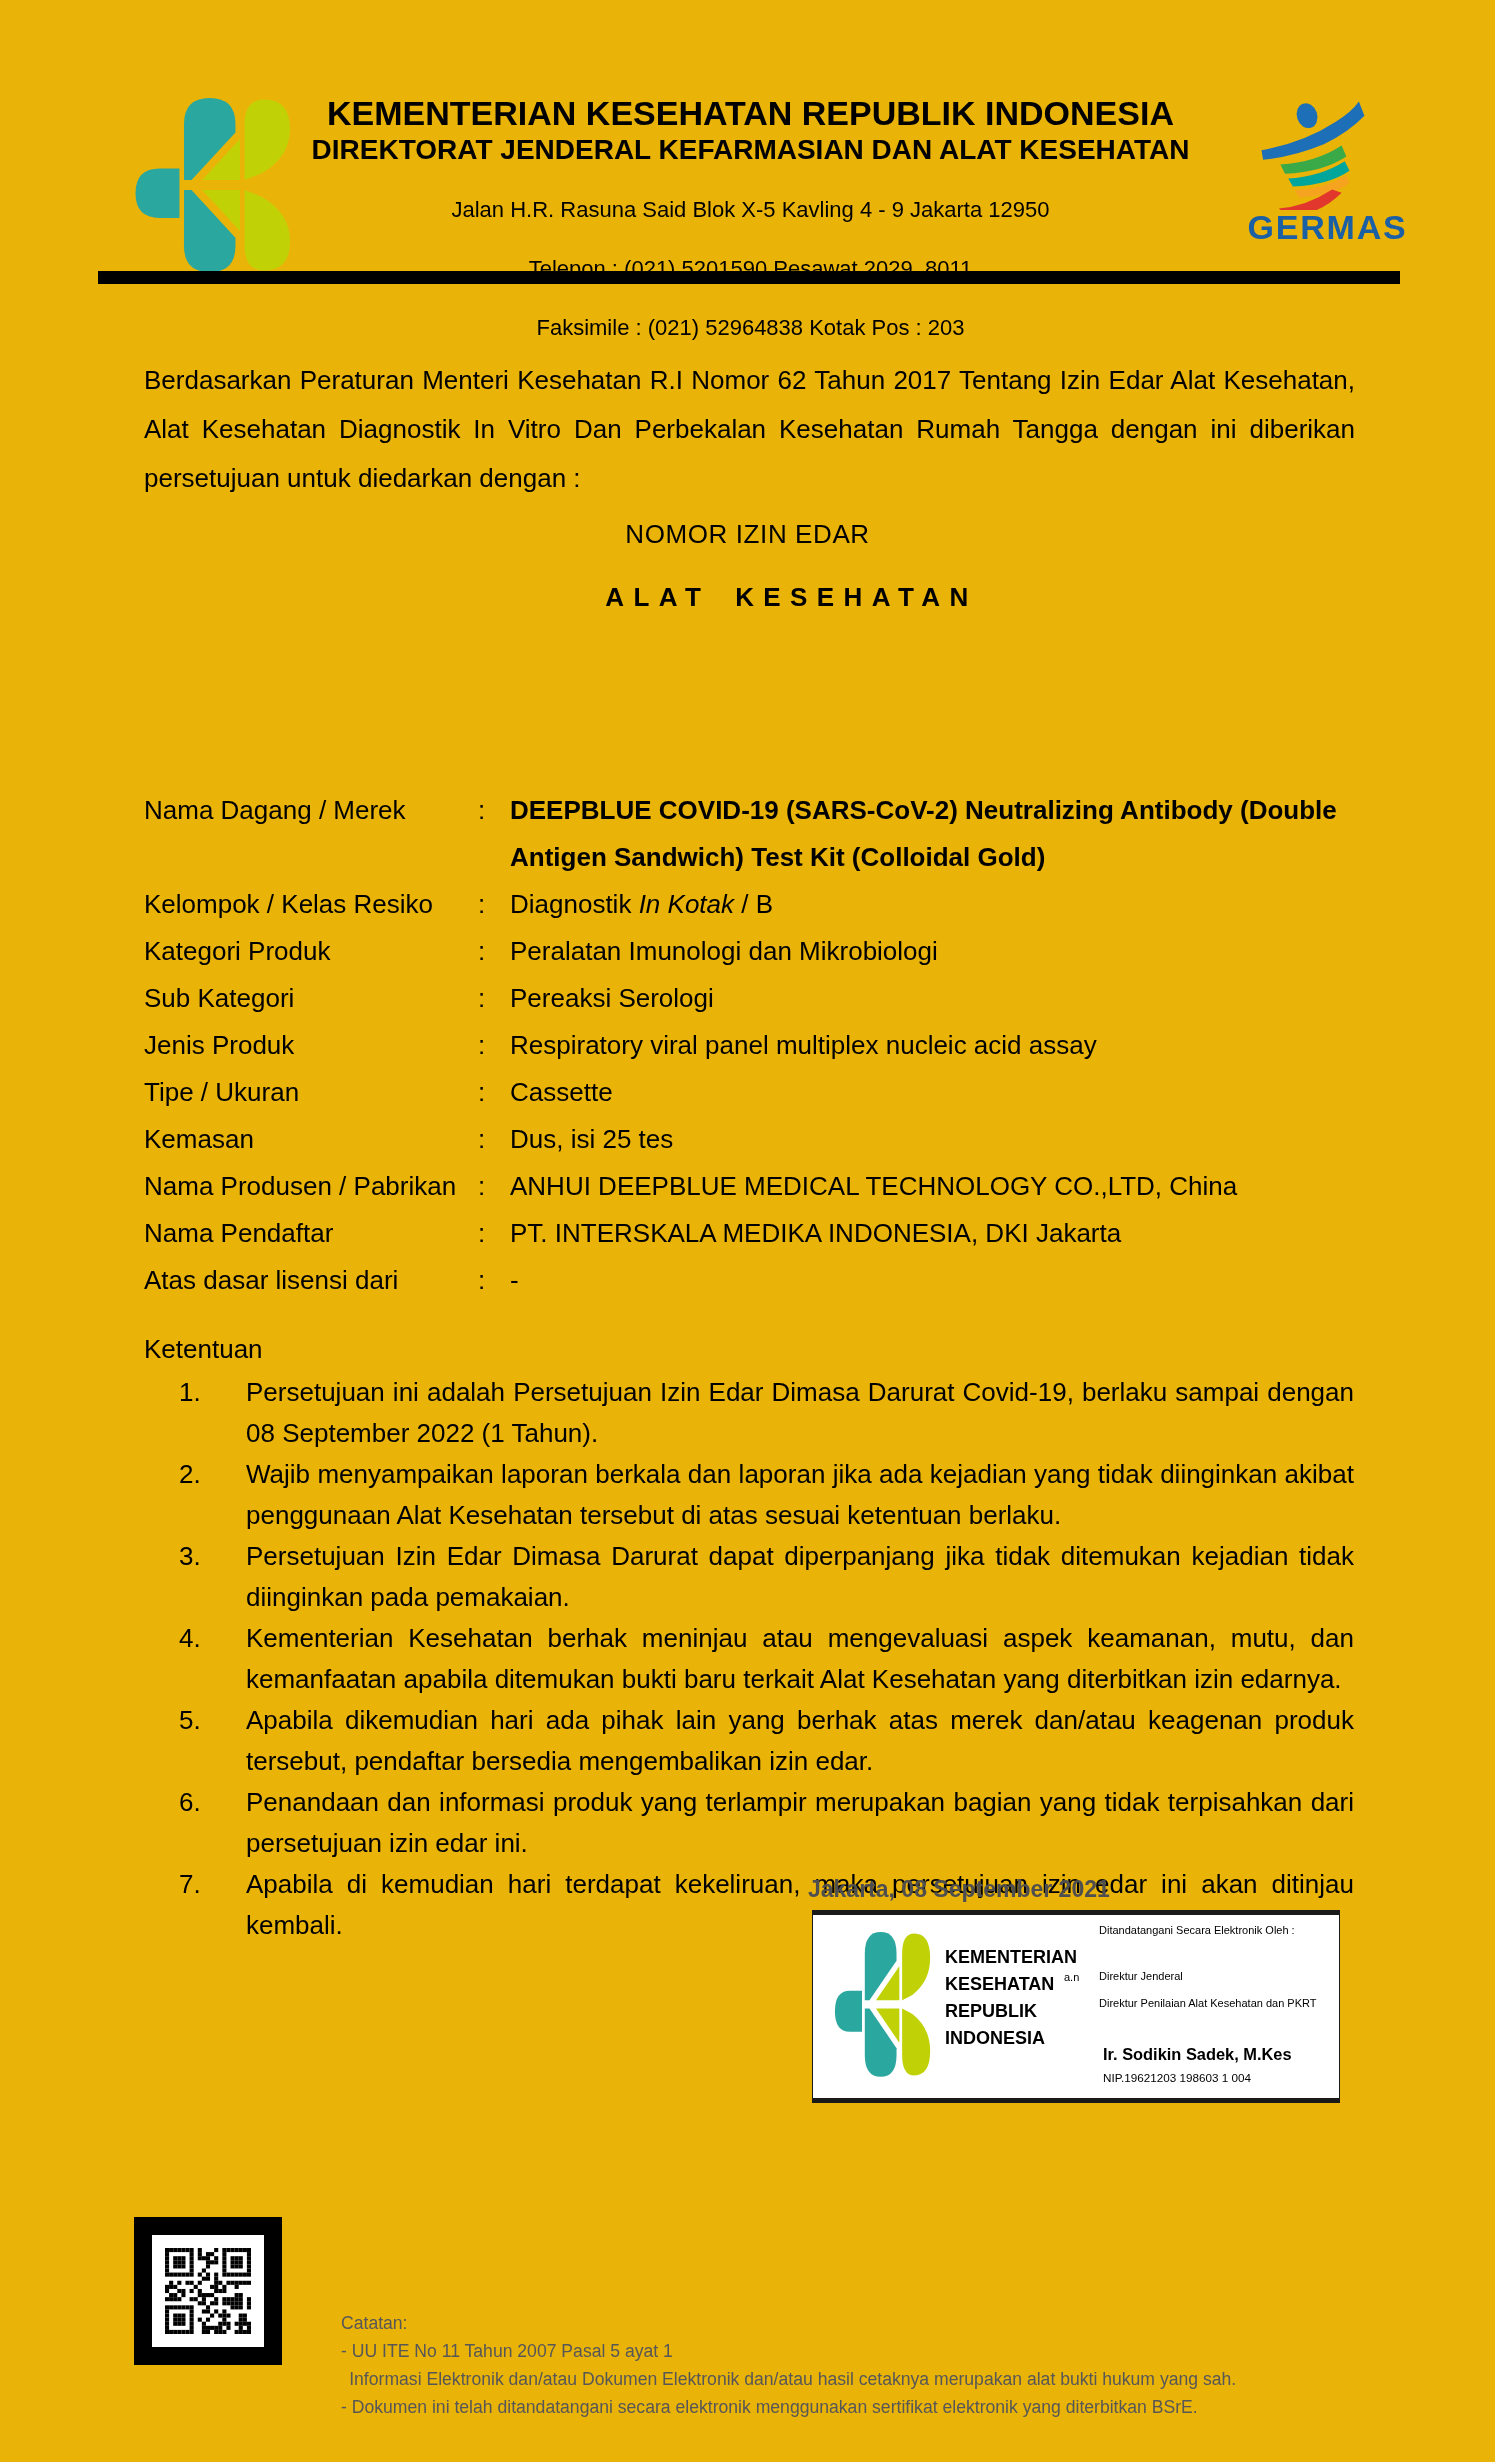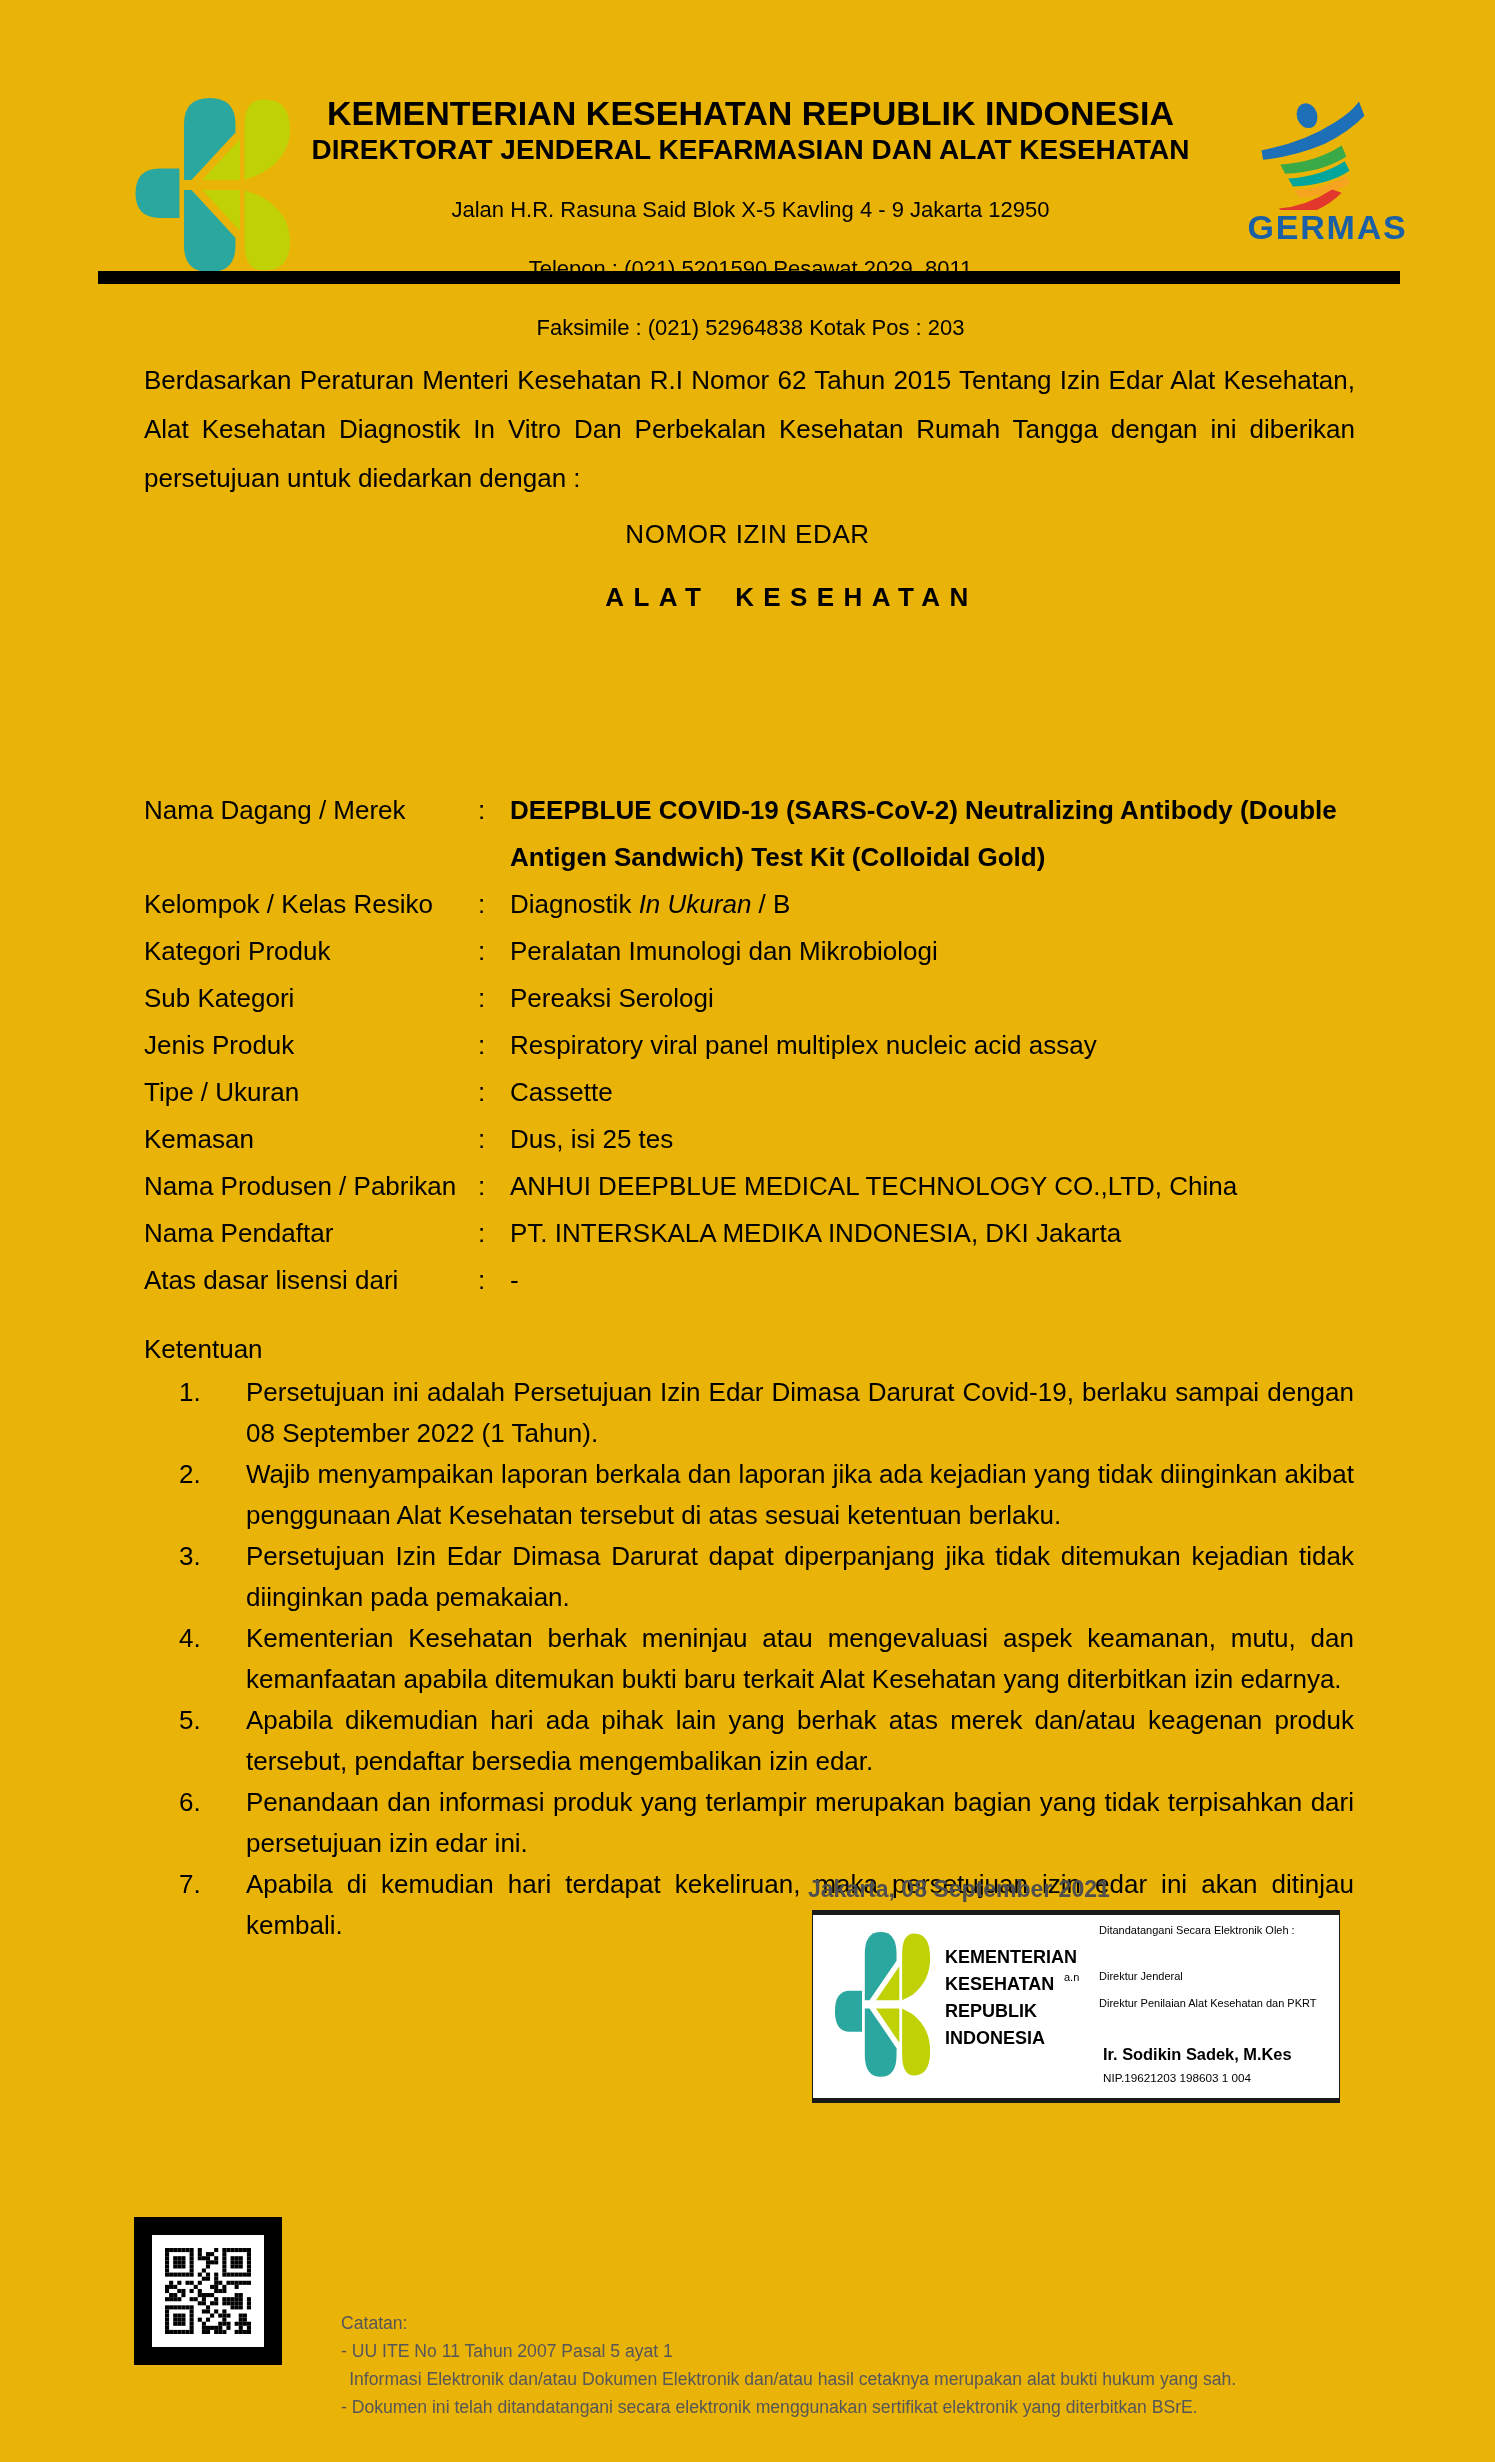--- a/index.html
+++ b/index.html
@@ -84,35 +84,35 @@
       <path fill="#3aaa49" d="M30,82 Q74,80 108,58 L114,72 Q84,92 36,94 Z"></path>
       <path fill="#00a69c" d="M40,100 Q80,98 112,78 L118,90 Q92,108 46,110 Z"></path>
       <path fill="#f6a41f" d="M48,115 Q86,113 114,96 L118,106 Q96,122 54,124 Z"></path>
       <path fill="#e1372c" d="M28,138 Q62,136 96,114 L108,118 Q88,138 60,146 Q40,150 28,138 Z"></path>
     </svg>
     <div class="germas-label">GERMAS</div>
   </div>
 
   <div class="rule"></div>
 
-  <div class="intro">Berdasarkan Peraturan Menteri Kesehatan R.I Nomor 62 Tahun 2015 Tentang Izin Edar Alat Kesehatan, Alat Kesehatan Diagnostik In Vitro Dan Perbekalan Kesehatan Rumah Tangga dengan ini diberikan persetujuan untuk diedarkan dengan :</div>
+  <div class="intro">Berdasarkan Peraturan Menteri Kesehatan R.I Nomor 62 Tahun 2017 Tentang Izin Edar Alat Kesehatan, Alat Kesehatan Diagnostik In Vitro Dan Perbekalan Kesehatan Rumah Tangga dengan ini diberikan persetujuan untuk diedarkan dengan :</div>
 
   <div class="nomor">NOMOR IZIN EDAR</div>
   <div class="alatkes">ALAT KESEHATAN</div>
 
   <div class="dtable">
     <div class="trow">
       <div class="tlabel">Nama Dagang / Merek</div>
       <div class="tcolon">:</div>
       <div class="tvalue bold">DEEPBLUE COVID-19 (SARS-CoV-2) Neutralizing Antibody (Double Antigen Sandwich) Test Kit (Colloidal Gold)</div>
     </div>
     <div class="trow">
       <div class="tlabel">Kelompok / Kelas Resiko</div>
       <div class="tcolon">:</div>
-      <div class="tvalue"><span>Diagnostik</span><i> In Ukuran</i><span> / B</span></div>
+      <div class="tvalue"><span>Diagnostik</span><i> In Kotak</i><span> / B</span></div>
     </div>
     <div class="trow">
       <div class="tlabel">Kategori Produk</div>
       <div class="tcolon">:</div>
       <div class="tvalue">Peralatan Imunologi dan Mikrobiologi</div>
     </div>
     <div class="trow">
       <div class="tlabel">Sub Kategori</div>
       <div class="tcolon">:</div>
       <div class="tvalue">Pereaksi Serologi</div>

